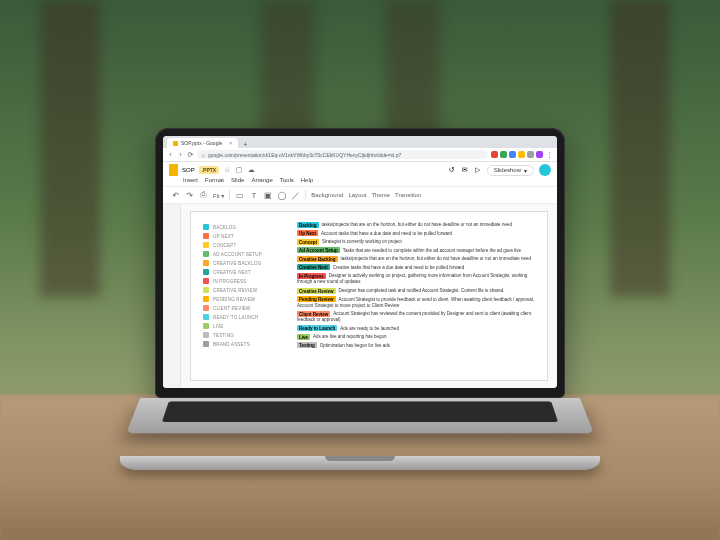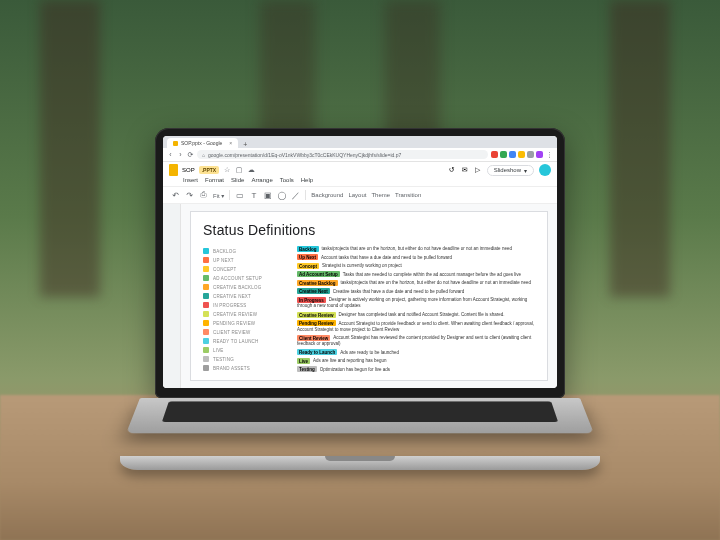--- a/index.html
+++ b/index.html
@@ -204,21 +204,20 @@
         <span class="tb-txt">Background</span>
         <span class="tb-txt">Layout</span>
         <span class="tb-txt">Theme</span>
         <span class="tb-txt">Transition</span>
       </div>
 
       <div class="editor">
         <div class="thumb-rail"></div>
         <div class="canvas-wrap">
           <div class="slide-canvas">
-            <div class="slide-title">Status Definitions</div>
             <div class="columns">
               <div class="legend" id="legend">
                   <div class="legend-row">
                     <div class="swatch" style="background: rgb(38, 198, 218);"></div>
                     <div class="legend-label">Backlog</div>
                   </div>
                   <div class="legend-row">
                     <div class="swatch" style="background: rgb(255, 112, 67);"></div>
                     <div class="legend-label">Up Next</div>
                   </div>

